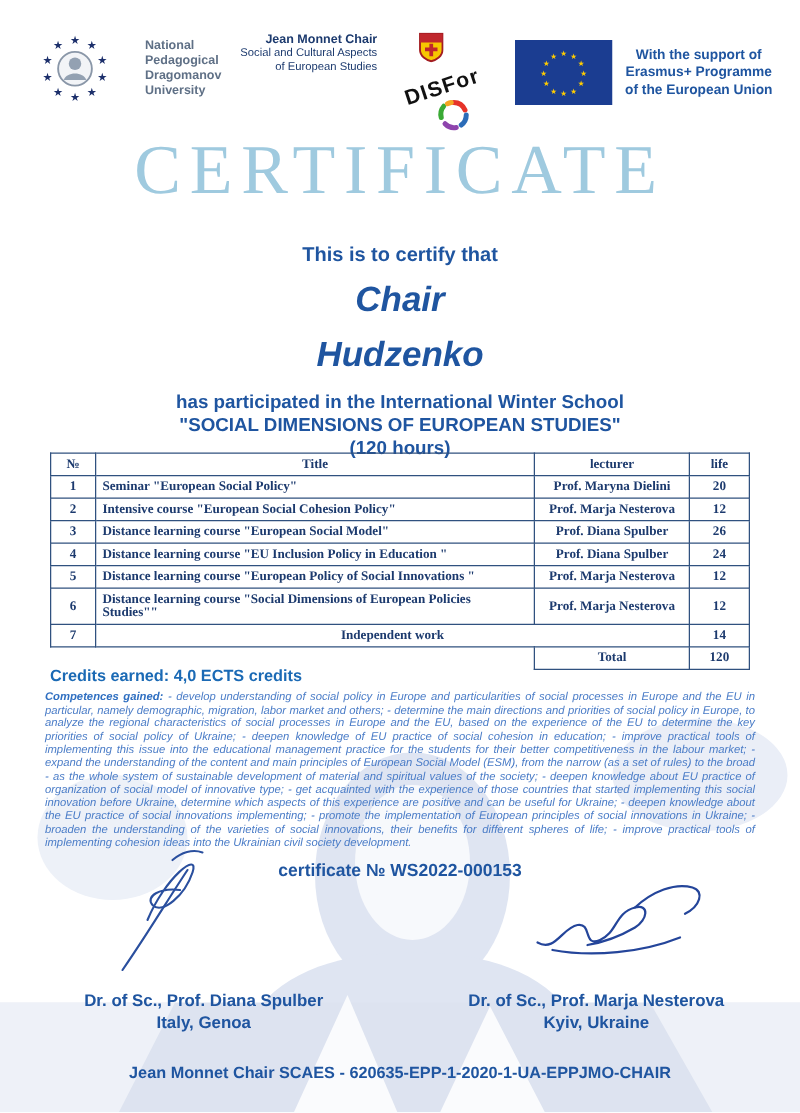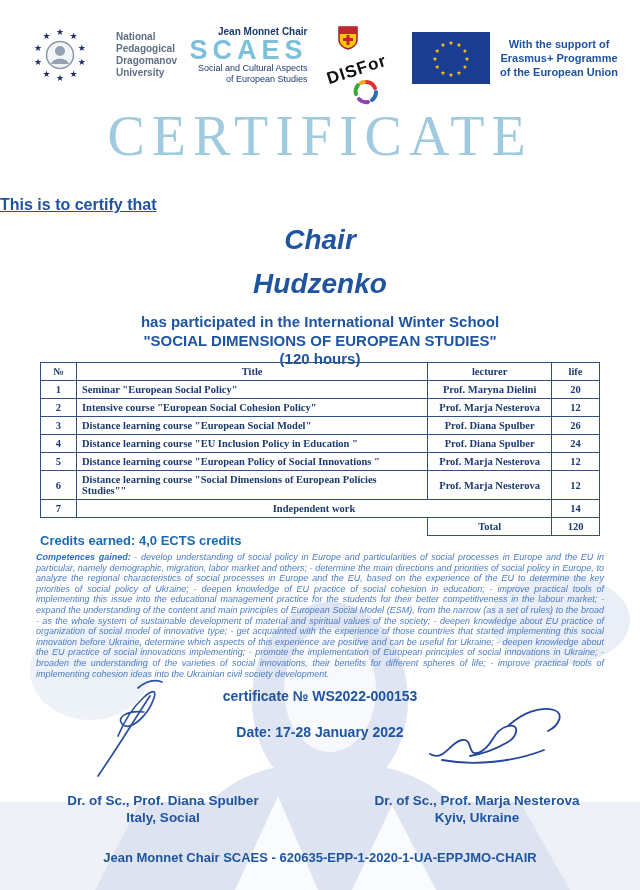--- a/index.html
+++ b/index.html
@@ -23,21 +23,21 @@
   .disfor-block { position:relative; width:80px; height:86px; margin-top:2px; }
   .disfor-shield { position:absolute; left:18px; top:0; }
   .disfor-word { position:absolute; left:6px; top:34px; transform:rotate(-18deg); font-size:17px; font-weight:bold; color:#111; letter-spacing:1px; }
   .disfor-swirl { position:absolute; left:32px; top:52px; }
   .erasmus-block { display:flex; align-items:center; margin-top:8px; }
   .erasmus-text { margin-left:10px; font-size:11px; font-weight:bold; color:#1f55a0; line-height:14px; text-align:center; }
   
   .cert-title { top:104px; left:0; width:100%; text-align:center;
     font-family:"Liberation Serif", serif; font-size:56px; letter-spacing:7px;
     color:#9fcadf; font-weight:normal; }
-  .certify-line { top:196px; left:0; width:100%; text-align:left; font-size:16px; font-weight:bold; color:#1f55a0;text-decoration:underline; }
+  .certify-line { top:196px; left:0; width:100%; text-align:center; font-size:16px; font-weight:bold; color:#1f55a0; }
   .name-first { top:224px; left:0; width:100%; text-align:center; font-size:28px; font-weight:bold; font-style:italic; color:#1f55a0; }
   .name-last  { top:268px; left:0; width:100%; text-align:center; font-size:28px; font-weight:bold; font-style:italic; color:#1f55a0; }
   .part-block { top:313px; left:0; width:100%; text-align:center; font-size:15px; font-weight:bold; color:#1f55a0; line-height:18.5px; }
   
   .course-table-wrap { top:362px; left:40px; width:560px; }
   table.courses { width:100%; border-collapse:collapse; font-family:"Liberation Serif", serif; }
   table.courses td, table.courses th {
     border:1px solid #30517f; font-size:10.5px; font-weight:bold; color:#1c3a6e;
     padding:3px 5px; height:12px; text-align:center; vertical-align:middle;
   }
@@ -97,21 +97,20 @@
       <div class="univ-text">
         <div>National</div>
         <div>Pedagogical</div>
         <div>Dragomanov</div>
         <div>University</div>
       </div>
     </div>
 
     <div class="scaes-block">
       <div class="scaes-chair">Jean Monnet Chair</div>
-      <div class="scaes-acronym">SCAES</div>
       <div class="scaes-sub">Social and Cultural Aspects</div>
       <div class="scaes-sub">of European Studies</div>
     </div>
 
     <div class="disfor-block">
       <svg class="disfor-shield" width="20" height="24" viewBox="0 0 20 24">
         <path d="M1,1 H19 V14 C19,19 14,22 10,23 C6,22 1,19 1,14 Z" fill="#f7c700" stroke="#a31d22" stroke-width="1.5"></path>
         <rect x="1" y="1" width="18" height="7" fill="#c0272d"></rect>
         <rect x="8.5" y="9" width="3" height="10" fill="#c0272d"></rect>
         <rect x="5" y="12" width="10" height="3" fill="#c0272d"></rect>
@@ -223,40 +222,39 @@
       </tr>
     </tbody>
       </table>
   </div>
 
   <div class="layer credits">Credits earned: 4,0 ECTS credits</div>
 
   <div class="layer competences"><b>Competences gained:</b><span> - develop understanding of social policy in Europe and particularities of social processes in Europe and the EU in particular, namely demographic, migration, labor market and others; - determine the main directions and priorities of social policy in Europe, to analyze the regional characteristics of social processes in Europe and the EU, based on the experience of the EU to determine the key priorities of social policy of Ukraine; - deepen knowledge of EU practice of social cohesion in education; - improve practical tools of implementing this issue into the educational management practice for the students for their better competitiveness in the labour market; - expand the understanding of the content  and main principles of European Social Model (ESM), from the narrow (as a set of rules) to the broad - as the whole system of sustainable development of material and spiritual values of the society; - deepen knowledge about EU practice of organization of social model of innovative type; - get acquainted with the experience of those countries that started implementing this social innovation before Ukraine, determine which aspects of this experience are positive and can be useful for Ukraine; - deepen knowledge about the EU practice of social innovations implementing; - promote the implementation of European principles of social innovations in Ukraine; - broaden the understanding of the varieties of social innovations, their benefits for different spheres of life; - improve practical tools of implementing cohesion ideas into the Ukrainian civil society development.</span></div>
 
   <div class="layer cert-no">certificate № WS2022-000153</div>
-  <div class="layer date-line">Date: 17-28 January 2022</div>
 
   <svg class="layer sig-left" width="110" height="110" viewBox="0 0 110 110">
     <g fill="none" stroke="#2a4f9e" stroke-width="1.7" stroke-linecap="round">
       <path d="M16,104 C38,72 52,48 68,24"></path>
       <path d="M36,64 C50,30 78,8 72,26 C66,44 48,60 40,52 C34,45 46,38 62,40"></path>
       <path d="M56,16 C63,10 72,7 80,10"></path>
     </g>
   </svg>
   <svg class="layer sig-right" width="150" height="78" viewBox="0 0 150 78">
     <g fill="none" stroke="#24459a" stroke-width="1.8" stroke-linecap="round">
       <path d="M8,54 C22,62 28,42 40,40 C52,38 44,58 58,52 C72,46 70,30 86,26 C98,23 96,36 86,42 C74,49 60,54 48,56"></path>
       <path d="M86,26 C100,13 118,6 132,10 C142,13 138,25 126,31"></path>
       <path d="M20,60 C52,66 92,62 122,50"></path>
     </g>
   </svg>
 
   <div class="layer signer left">
     <div>Dr. of Sc., Prof. Diana Spulber</div>
-    <div>Italy, Social</div>
+    <div>Italy, Genoa</div>
   </div>
   <div class="layer signer right">
     <div>Dr. of Sc., Prof. Marja Nesterova</div>
     <div>Kyiv, Ukraine</div>
   </div>
 
   <div class="layer footer">Jean Monnet Chair SCAES - 620635-EPP-1-2020-1-UA-EPPJMO-CHAIR</div>
 
 </div>
 

